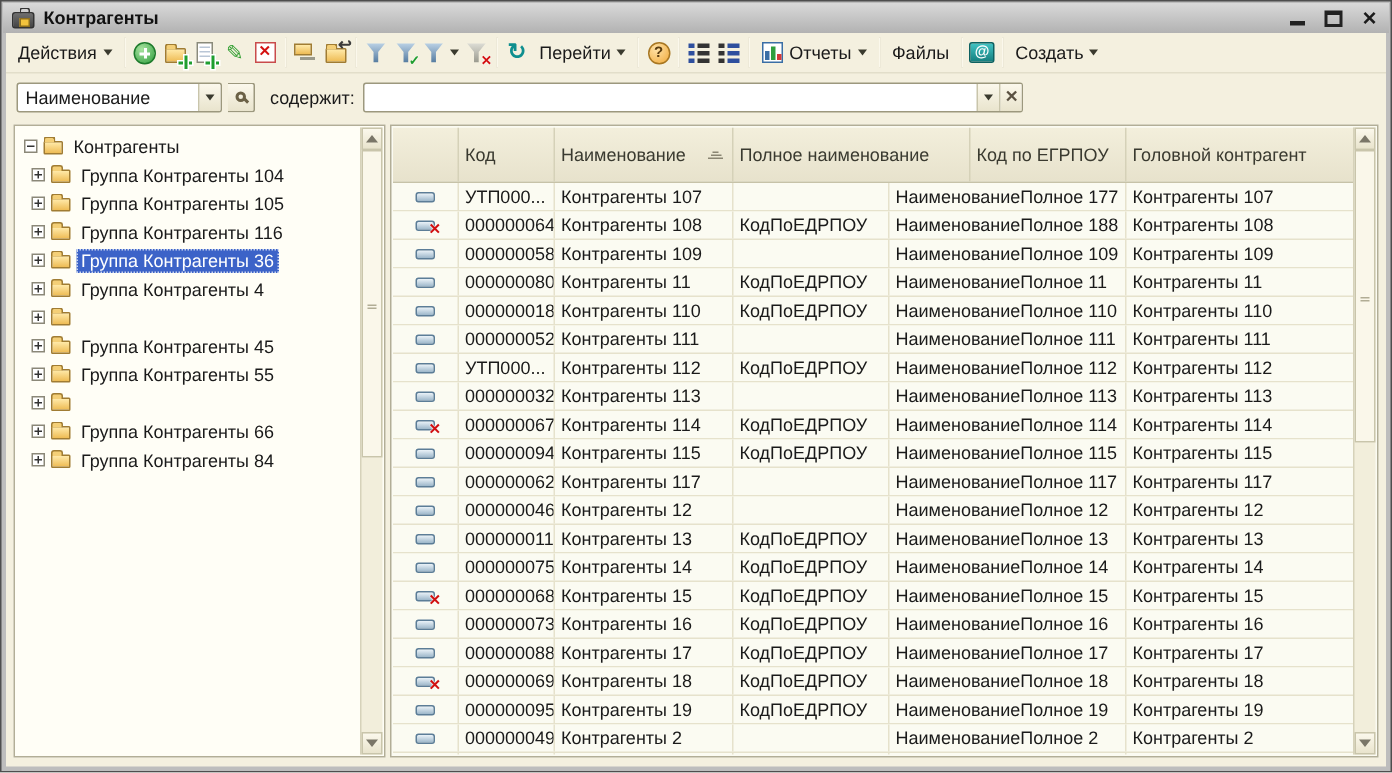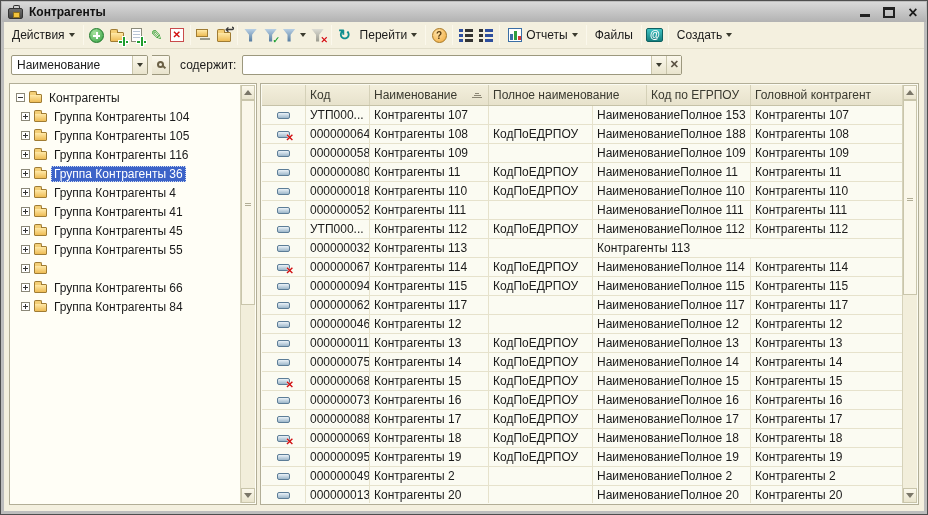--- a/index.html
+++ b/index.html
@@ -97,21 +97,21 @@
   .sb-arrow { position:absolute; left:0; right:0; height:15px; display:flex; align-items:center; justify-content:center; background:linear-gradient(#fbf8ec,#e9e4cd); border:1px solid #c9c5ab; }
   .sb-up { top:0; } .sb-down { bottom:0; }
   .tri-up { width:0; height:0; border-left:4px solid transparent; border-right:4px solid transparent; border-bottom:5px solid #7a7668; }
   .tri-down { width:0; height:0; border-left:4px solid transparent; border-right:4px solid transparent; border-top:5px solid #7a7668; }
   .sb-thumb { position:absolute; left:0; right:0; top:15px; height:200px; background:#faf7ea; border:1px solid #c9c5ab; }
   .sb-thumb::after { content:""; position:absolute; left:3px; right:3px; top:50%; height:1px; background:#b1ad95; box-shadow:0 2px 0 #b1ad95; }
 
   
   .table-panel { position:absolute; left:256px; top:61px; right:5px; bottom:6px; background:#fbfbf2; border:1px solid #b2ae97; }
   .tgrid { position:absolute; inset:1px 16px 1px 1px; overflow:hidden; }
-  .thead { display:flex; height:21px; background:linear-gradient(#f3efdc,#e7e2cc); border-bottom:1px solid #c6c2a8;text-align:center; }
+  .thead { display:flex; height:37px; background:linear-gradient(#f3efdc,#e7e2cc); border-bottom:1px solid #c6c2a8;text-align:center; }
   .th { display:flex; align-items:center; padding:0 4px; border-right:1px solid #d5d1b8; color:#3a3a30; overflow:hidden; white-space:nowrap; }
   .trow { display:flex; height:19px; border-bottom:1px solid #e6e2cc; background:#fbfbf2; }
   .td { display:flex; align-items:center; padding:0 4px; border-right:1px solid #e6e2cc; overflow:hidden; white-space:nowrap; }
   .c0 { width:44px; flex:none; justify-content:center; }
   .c1 { width:64px; flex:none; }
   .c2 { width:119px; flex:none; }
   .c3 { width:104px; flex:none; }
   .c4 { width:158px; flex:none; }
   .c5 { flex:1; }
   .sort-pyr { margin-left:auto; display:flex; flex-direction:column; align-items:center; gap:1px; padding-right:2px; }
@@ -300,21 +300,20 @@
     <span class="tree-label selected">Группа Контрагенты 36</span>
   </div>
             <div class="tree-row child">
     <span class="exp plus"></span>
     <span class="folder tree-folder"></span>
     <span class="tree-label">Группа Контрагенты 4</span>
   </div>
             <div class="tree-row child">
     <span class="exp plus"></span>
     <span class="folder tree-folder"></span>
-    <span class="tree-label">Группа Контрагенты 41</span>
   </div>
             <div class="tree-row child">
     <span class="exp plus"></span>
     <span class="folder tree-folder"></span>
     <span class="tree-label">Группа Контрагенты 45</span>
   </div>
             <div class="tree-row child">
     <span class="exp plus"></span>
     <span class="folder tree-folder"></span>
     <span class="tree-label">Группа Контрагенты 55</span>
@@ -364,21 +363,21 @@
           <span class="th c5" style="border-right:none">Головной контрагент</span>
         </div>
         <div id="tbody">
             <div class="trow">
     <span class="td c0">
                 <span class="item-ic"></span>
               </span>
     <span class="td c1 cell-code">УТП000...</span>
     <span class="td c2 cell-name">Контрагенты 107</span>
     <span class="td c3 cell-egr"></span>
-    <span class="td c4 cell-full">НаименованиеПолное 153</span>
+    <span class="td c4 cell-full">НаименованиеПолное 177</span>
     <span class="td c5 cell-head" style="border-right:none">Контрагенты 107</span>
   </div>
             <div class="trow deleted">
     <span class="td c0">
                 <span class="item-ic">
                   <span class="delmark">✕</span>
                 </span>
               </span>
     <span class="td c1 cell-code">000000064</span>
     <span class="td c2 cell-name">Контрагенты 108</span>
@@ -436,20 +435,21 @@
     <span class="td c4 cell-full">НаименованиеПолное 112</span>
     <span class="td c5 cell-head" style="border-right:none">Контрагенты 112</span>
   </div>
             <div class="trow">
     <span class="td c0">
                 <span class="item-ic"></span>
               </span>
     <span class="td c1 cell-code">000000032</span>
     <span class="td c2 cell-name">Контрагенты 113</span>
     <span class="td c3 cell-egr"></span>
+    <span class="td c4 cell-full">НаименованиеПолное 113</span>
     <span class="td c5 cell-head" style="border-right:none">Контрагенты 113</span>
   </div>
             <div class="trow deleted">
     <span class="td c0">
                 <span class="item-ic">
                   <span class="delmark">✕</span>
                 </span>
               </span>
     <span class="td c1 cell-code">000000067</span>
     <span class="td c2 cell-name">Контрагенты 114</span>

